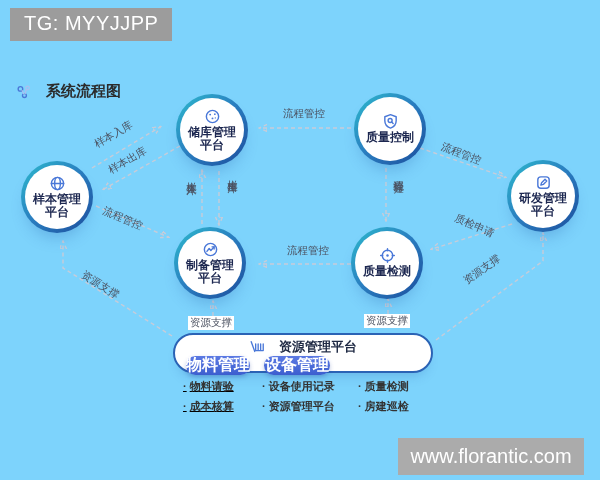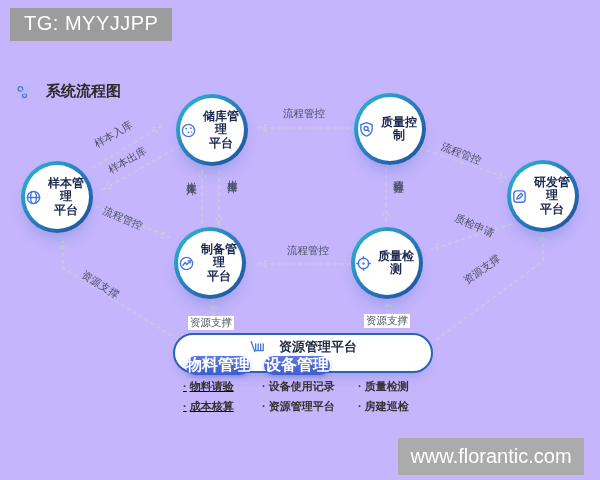--- a/index.html
+++ b/index.html
@@ -1,17 +1,17 @@
 <!DOCTYPE html>
 <html><head>
 <meta charset="utf-8">
 <style>
   html,body{margin:0;padding:0;}
   body{font-family:"Liberation Sans","DejaVu Sans",sans-serif;background:#fff;}
-  #stage{position:relative;width:600px;height:480px;background:#c4b5fd;overflow:hidden;}
+  #stage{position:relative;width:600px;height:480px;background:#7dd3fc;overflow:hidden;}
 
   
   .tg-box{position:absolute;left:10px;top:8px;background:#9c9c9c;color:#fff;
     font-size:20px;letter-spacing:.5px;padding:4px 14px 6px;}
   .watermark{position:absolute;left:398px;top:438px;width:186px;height:37px;background:#ababab;
     color:#fff;font-size:20px;display:flex;align-items:center;justify-content:center;}
 
   
   .diagram-title{position:absolute;left:16px;top:82px;display:flex;align-items:center;gap:14px;}
   .diagram-title .t{font-size:15px;font-weight:800;color:#2b2b2b;}
@@ -19,21 +19,21 @@
   
   svg.arrows{position:absolute;left:0;top:0;z-index:1;}
   svg.arrows path{fill:none;stroke:#c7ccd9;stroke-width:1.4;stroke-dasharray:4 3;}
 
   
   .node{position:absolute;width:72px;height:72px;border-radius:50%;z-index:2;
     background:linear-gradient(135deg,#2dbccd 0%,#2a7ec0 48%,#1c4d9c 100%);
     padding:4px;box-sizing:border-box;
     box-shadow:0 10px 16px -6px rgba(30,80,160,.28);}
   .node-inner{width:100%;height:100%;border-radius:50%;background:#fff;
-    display:flex;flex-direction:row;align-items:center;justify-content:center;gap:1px;}
+    display:flex;flex-direction:column;align-items:center;justify-content:center;gap:1px;}
   .node-label{font-size:12px;font-weight:700;color:#1c2750;line-height:1.12;text-align:center;}
   .node-icon{display:block;line-height:0;}
 
   
   .edge-label{position:absolute;z-index:2;font-size:10.5px;color:#4b5160;white-space:nowrap;
     transform-origin:left top;}
   .edge-label.onln{background:#fff;padding:0 2px;}
   .edge-label.vert{writing-mode:vertical-rl;letter-spacing:1px;}
 
   

